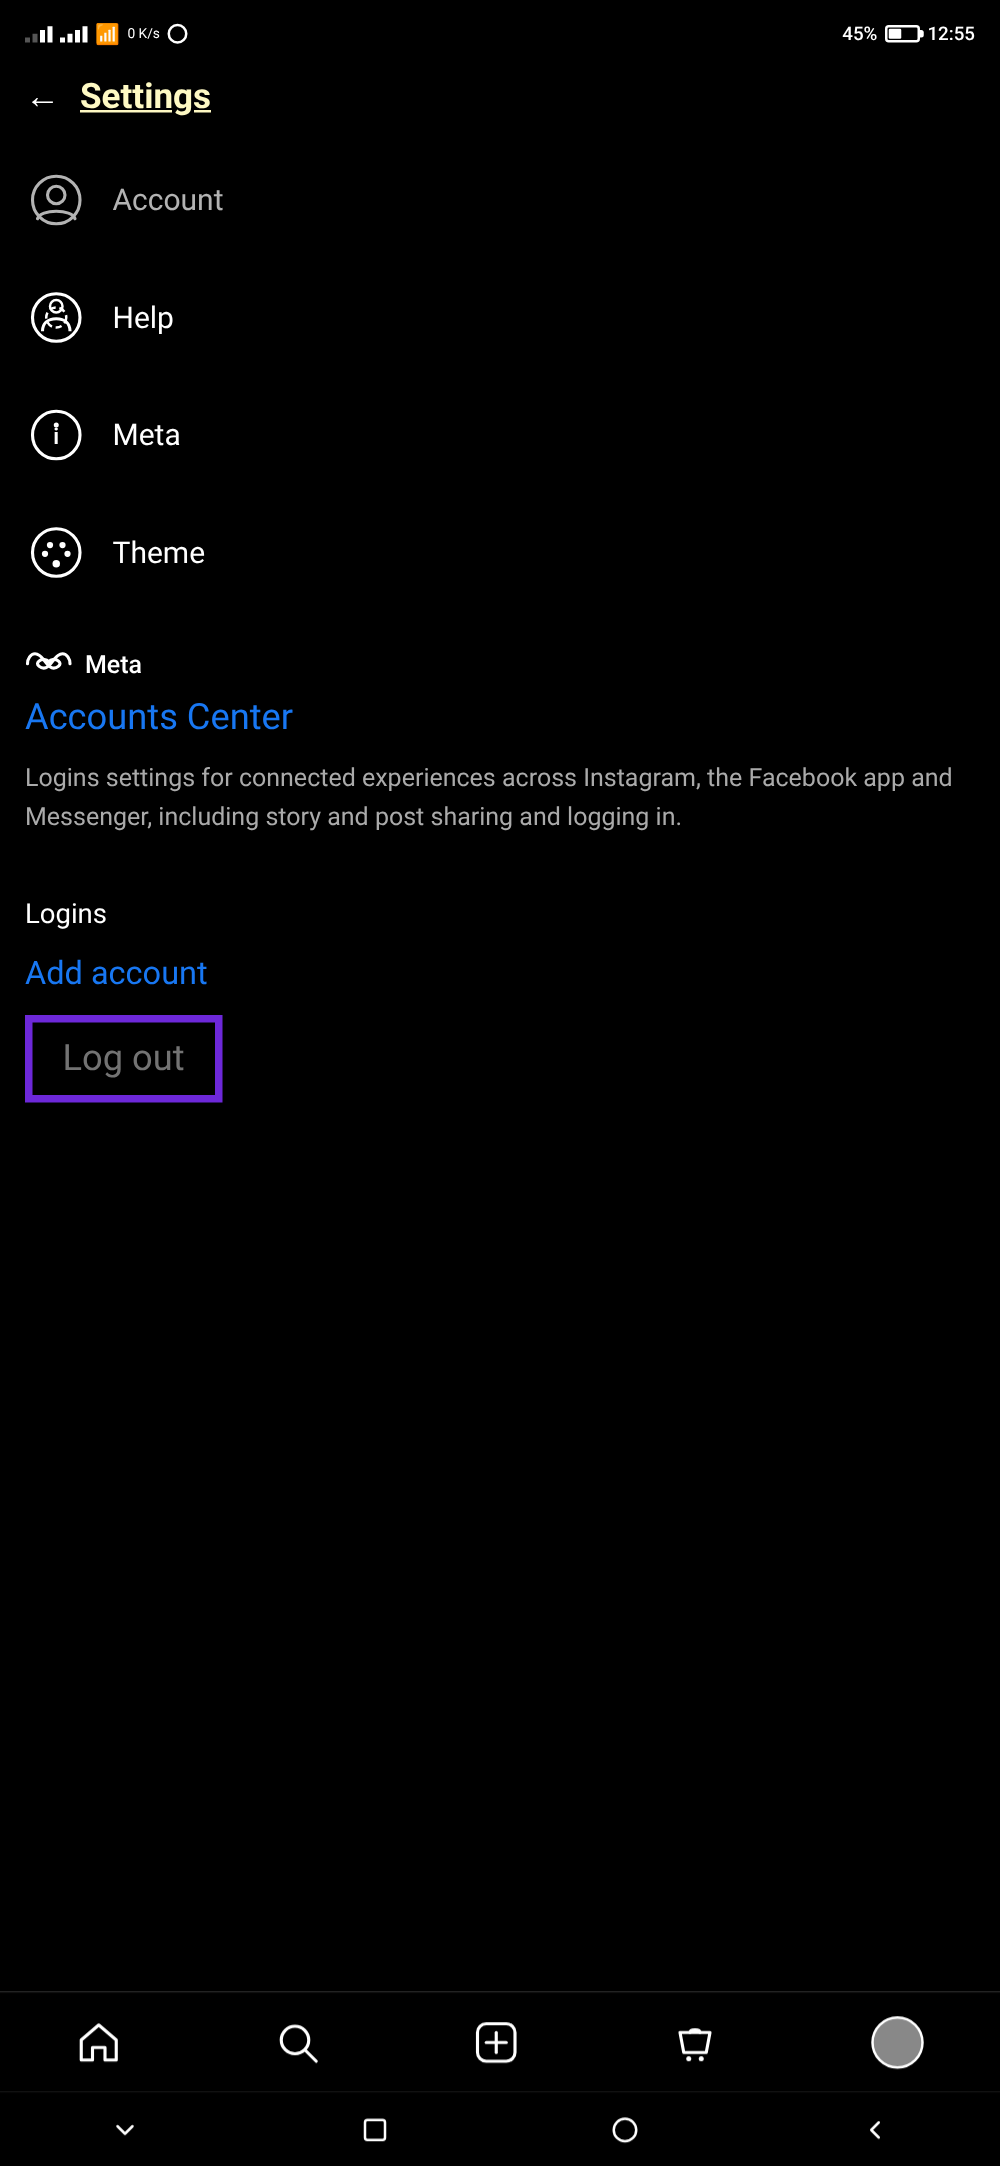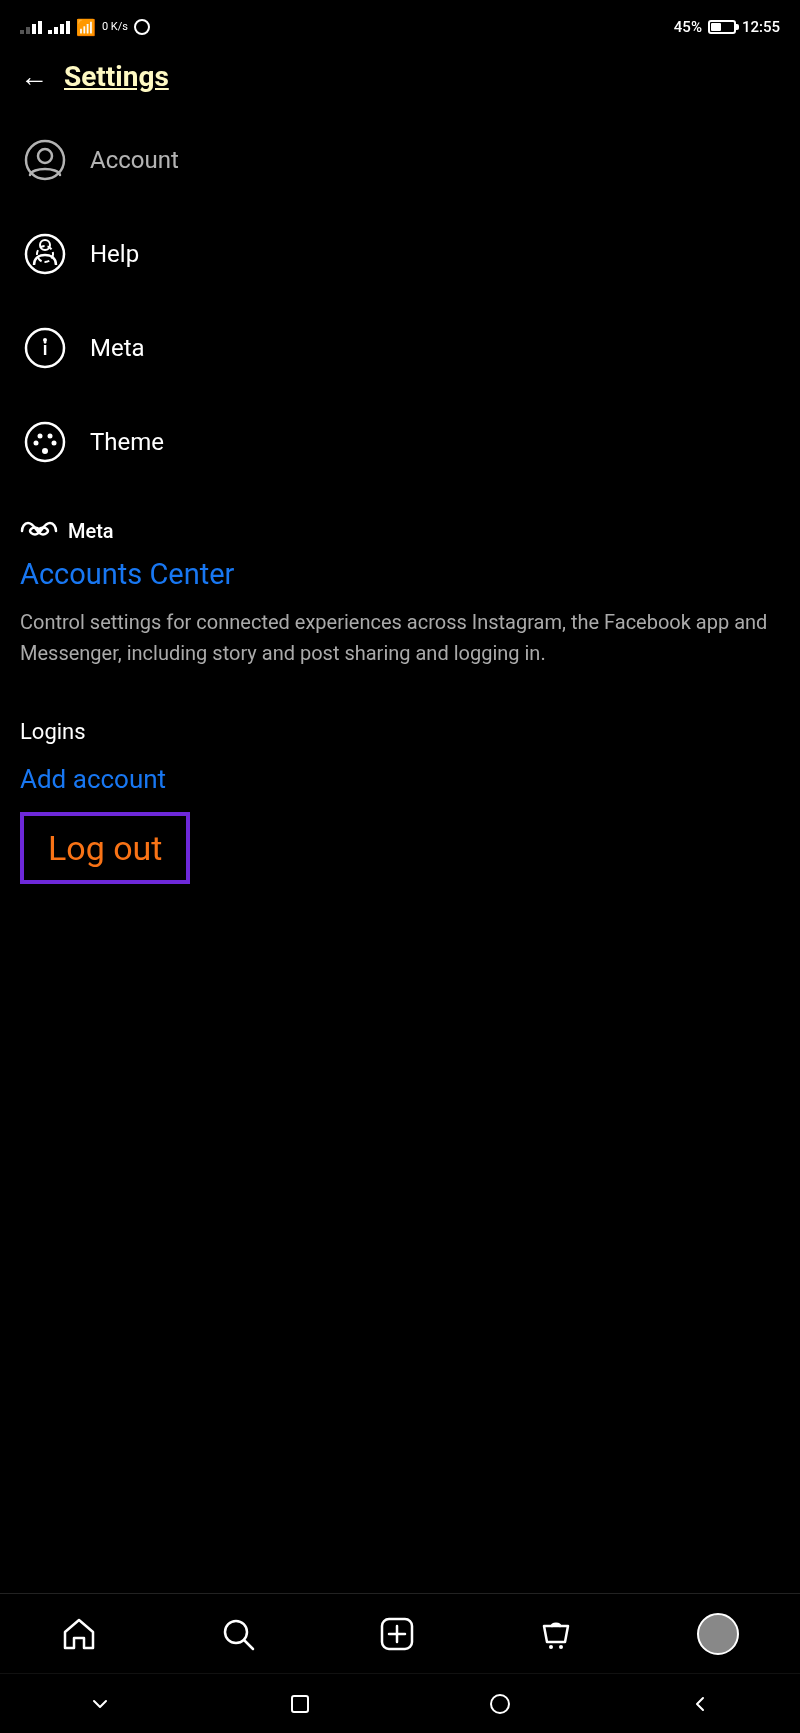--- a/index.html
+++ b/index.html
@@ -203,23 +203,23 @@
       margin-bottom: 20px;
     }
     .add-account-link {
       font-size: 26px;
       color: #1877F2;
       cursor: pointer;
       display: block;
       margin-bottom: 18px;
     }
     .logout-button {
-      font-size: 34px;
-      color: #f97316;
-      border: 4px solid #6d28d9;
+      font-size: 29px;
+      color: #737373;
+      border: 6px solid #6d28d9;
       display: inline-block;
       padding: 12px 24px;
       cursor: pointer;
       background: transparent;
     }
 
     
     .bottom-nav {
       position: fixed;
       bottom: 60px;
@@ -368,21 +368,21 @@
 <div class="meta-section">
   <div class="meta-logo-row">
 
     <svg width="38" height="22" viewBox="0 0 38 22" fill="none" xmlns="http://www.w3.org/2000/svg">
       <path d="M2 11C2 7 4.5 3 8 3C11 3 13 5 15.5 8.5C18 12 20 14.5 23 14.5C26 14.5 28 12 28 11C28 10 26.5 7.5 23 7.5C21 7.5 19.5 8.5 18 10" stroke="white" stroke-width="2.5" stroke-linecap="round" fill="none"></path>
       <path d="M36 11C36 7 33.5 3 30 3C27 3 25 5 22.5 8.5C20 12 18 14.5 15 14.5C12 14.5 10 12 10 11C10 10 11.5 7.5 15 7.5C17 7.5 18.5 8.5 20 10" stroke="white" stroke-width="2.5" stroke-linecap="round" fill="none"></path>
     </svg>
     <span class="meta-text">Meta</span>
   </div>
   <span class="accounts-center-link">Accounts Center</span>
-  <p class="meta-description">Control settings for connected experiences across Instagram, the Facebook app and Messenger, including story and post sharing and logging in.</p>
+  <p class="meta-description">Logins settings for connected experiences across Instagram, the Facebook app and Messenger, including story and post sharing and logging in.</p>
 </div>
 
 <div class="logins-section">
   <div class="logins-label">Logins</div>
   <span class="add-account-link">Add account</span>
   <div class="logout-button">Log out</div>
 </div>
 
 <div class="bottom-nav">
 

